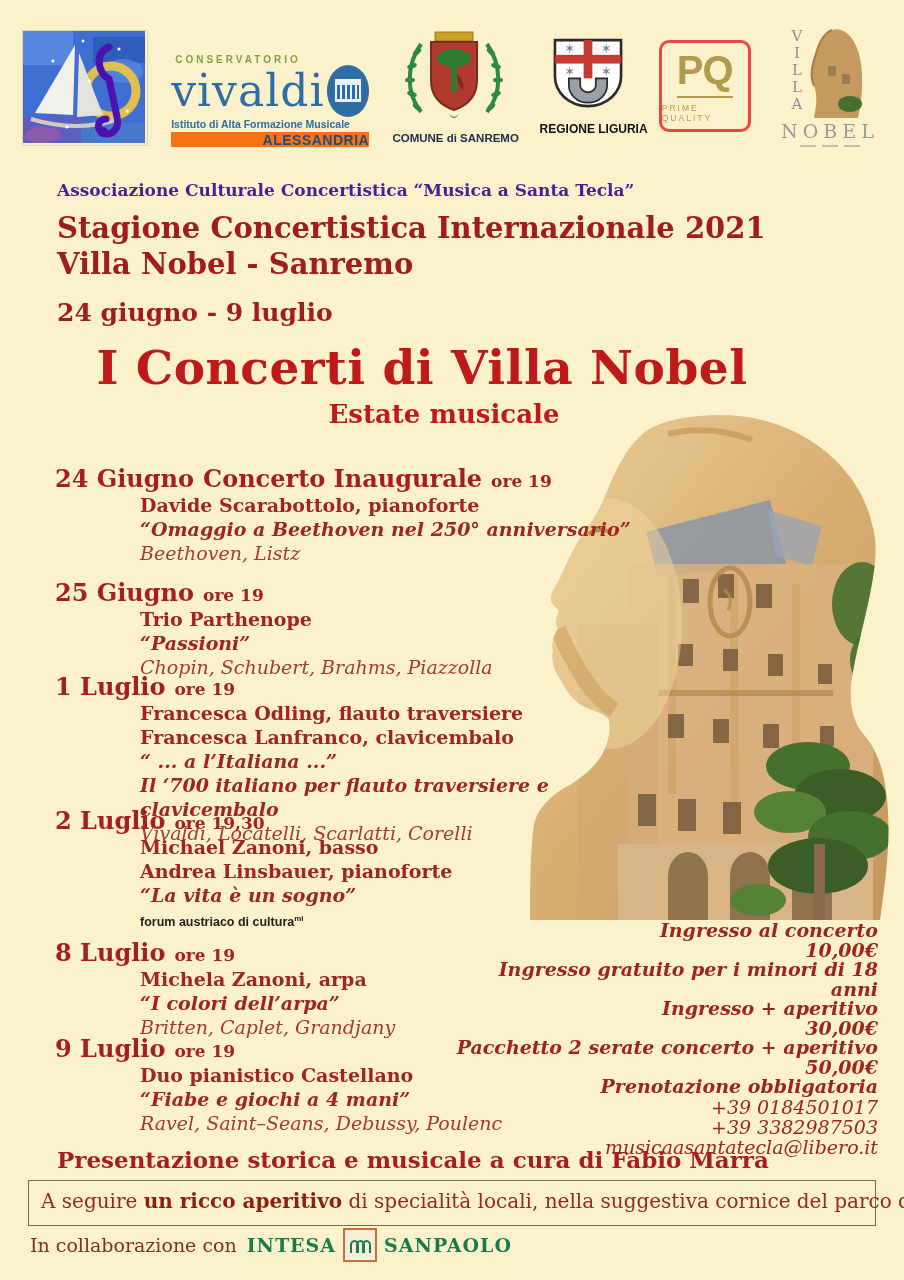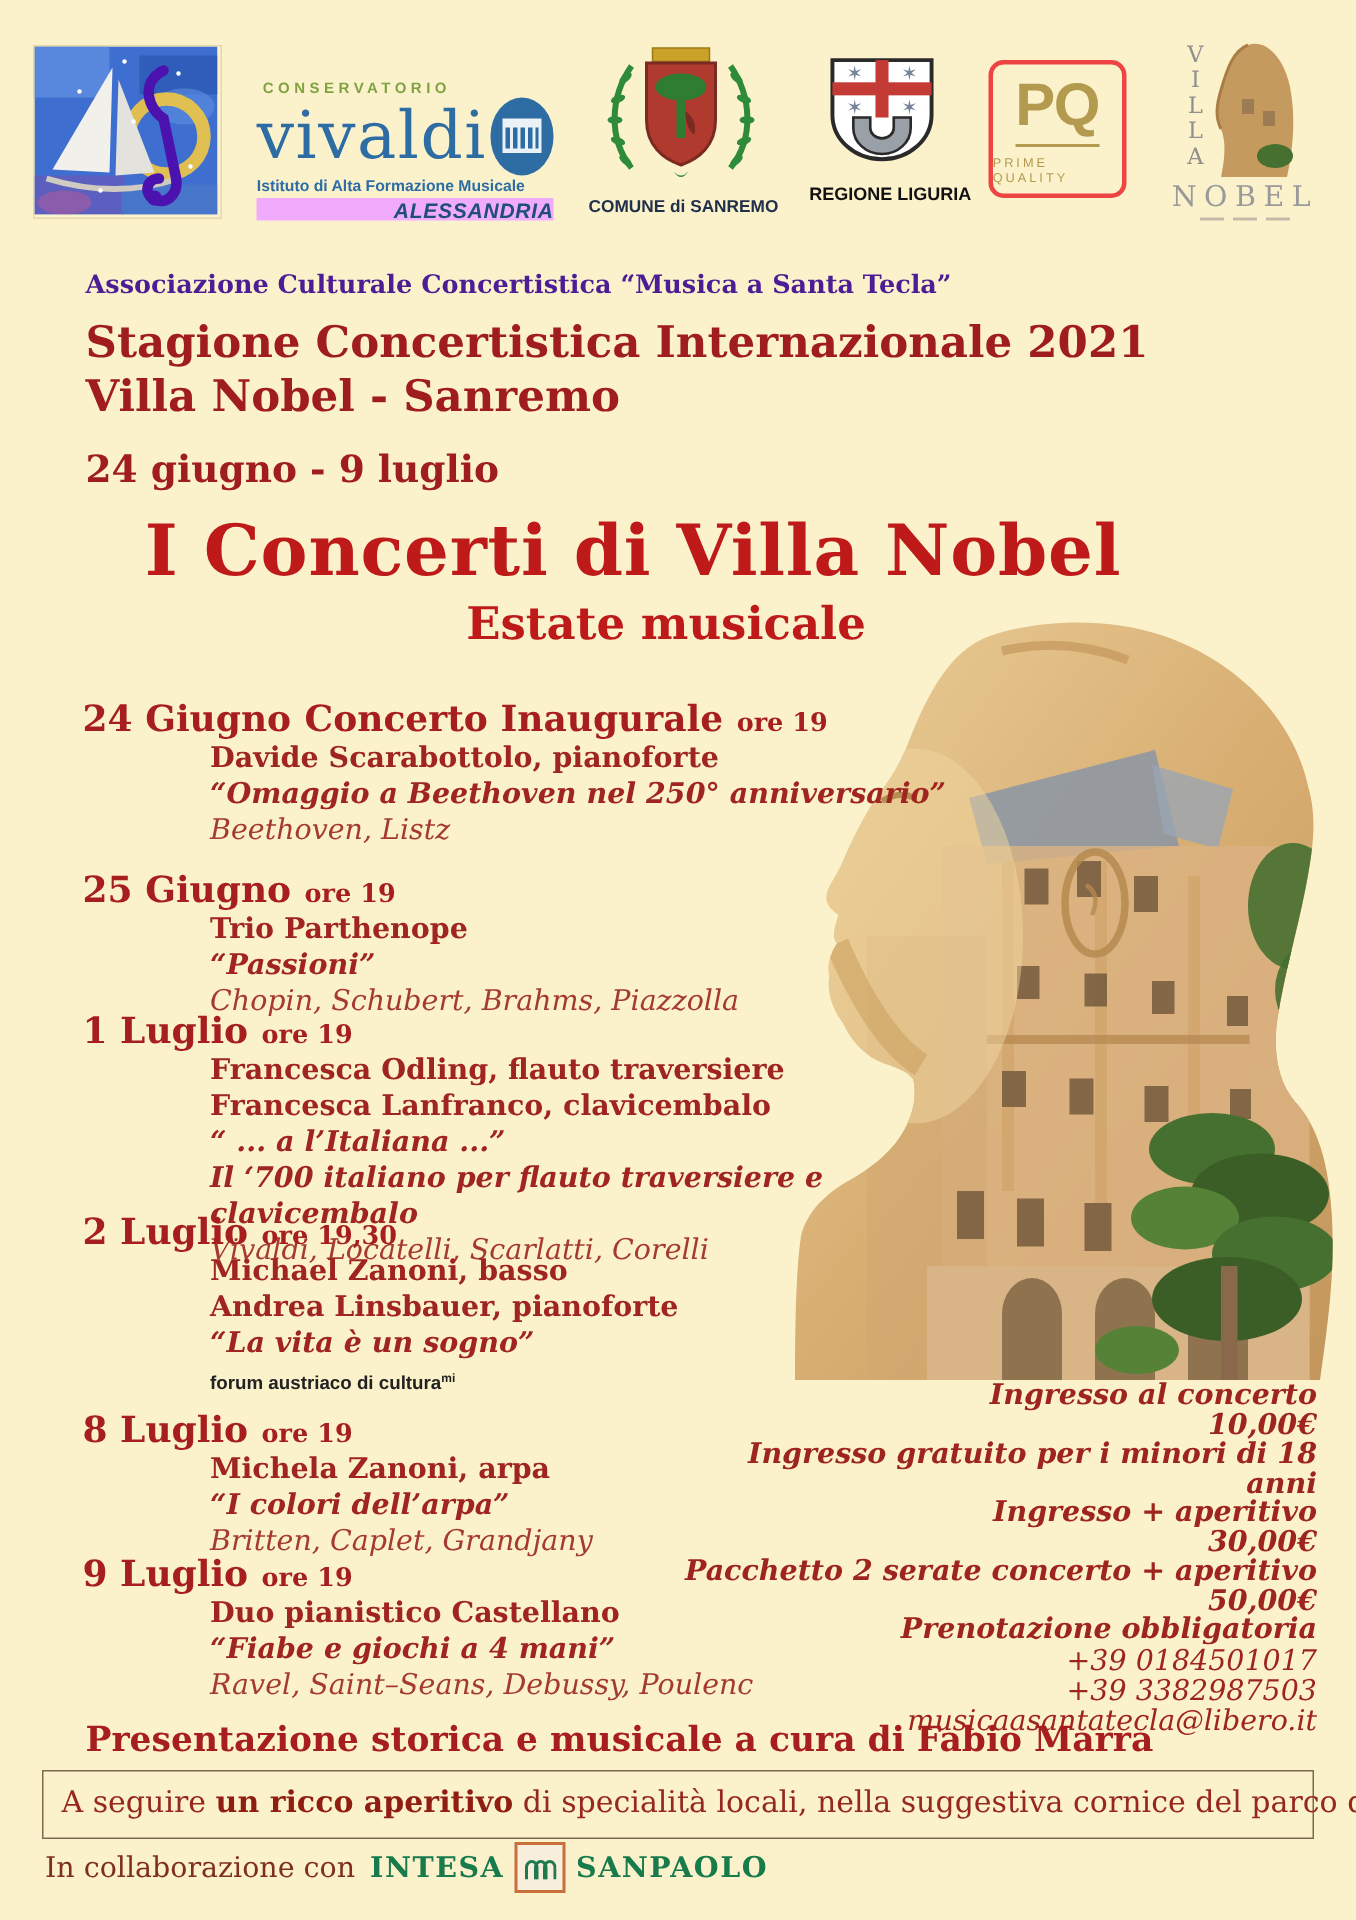--- a/index.html
+++ b/index.html
@@ -11,21 +11,21 @@
   }
   
   .logos{position:absolute; top:26px; left:22px; right:18px; display:flex; justify-content:space-between; align-items:flex-start;}
   .logo-painting{width:124px; height:114px; margin-top:4px; border:1px solid #e4d7a8;}
   .logo-vivaldi{width:198px; margin-top:28px; font-family:"Liberation Sans",sans-serif;}
   .viv-top{color:#7FA341; font-size:10px; letter-spacing:3px; font-weight:bold; margin-left:4px;}
   .viv-row{display:flex; align-items:center;}
   .viv-main{color:#2E6DA4; font-size:44px; line-height:40px; font-family:"DejaVu Serif",serif; letter-spacing:1px;}
   .viv-circle{width:52px;height:52px;border-radius:50%;background:#2E6DA4;margin-left:2px;display:flex;align-items:center;justify-content:center;}
   .viv-sub{color:#2E6DA4; font-size:10.5px; margin-top:1px; font-weight:bold;}
-  .viv-bar{background:#f0abfc; height:15px; margin-top:2px; display:flex; justify-content:flex-end; align-items:center;font-style:italic;}
+  .viv-bar{background:#f97316; height:15px; margin-top:2px; display:flex; justify-content:flex-end; align-items:center;}
   .viv-city{color:#1F4E79; font-weight:bold; font-size:14px; letter-spacing:.5px;}
   .logo-comune{width:124px; margin-top:4px; text-align:center;}
   .comune-label{font-family:"Liberation Sans",sans-serif; color:#20304A; font-weight:bold; font-size:11.5px; margin-top:2px; white-space:nowrap;}
   .logo-regione{width:96px; margin-top:8px; text-align:center;}
   .regione-label{font-family:"Liberation Sans",sans-serif; color:#111; font-weight:bold; font-size:12px; margin-top:4px; white-space:nowrap;}
   .logo-pq{width:86px; height:86px; margin-top:14px; border:3px solid #ef4444; border-radius:10px; display:flex; flex-direction:column; align-items:center; justify-content:center; font-family:"Liberation Sans",sans-serif;}
   .pq-initials{color:#B49A4E; font-size:40px; font-weight:bold; letter-spacing:-1px; line-height:40px;}
   .pq-line{width:56px; height:2px; background:#B49A4E; margin:6px 0 5px;}
   .pq-label{color:#B49A4E; font-size:8.5px; letter-spacing:2px;}
   .logo-villa{width:112px; margin-top:0; text-align:center;}
@@ -35,21 +35,21 @@
   .villa-sub{display:flex; justify-content:center; gap:6px; margin-top:3px;}
   .villa-sub i{display:block; width:16px; height:2px; background:#C2BBA8;}
   
   .header-text{position:absolute; left:57px; top:180px; color:#A01D1D;}
   .association{font-size:17px; font-weight:bold; color:#4c1d95;}
   .season{font-size:29px; font-weight:bold; line-height:36px; margin-top:10px;}
   .daterange{font-size:25px; font-weight:bold; margin-top:16px;}
   
   .main-title{position:absolute; top:340px; left:0; right:60px; text-align:center; color:#BE1A1A;}
   .main-title h1{margin:0; font-size:47px; letter-spacing:.5px; font-weight:bold;}
-  .main-title h2{margin:4px 0 0; font-size:30px; font-weight:bold;padding-left:44px;}
+  .main-title h2{margin:4px 0 0; font-size:26px; font-weight:bold;padding-left:44px;}
   
   .silhouette{position:absolute; left:518px; top:414px; width:386px; height:506px;}
   
   .concerts{position:absolute; left:55px; top:0; width:625px;}
   .concert{position:absolute; left:0; width:625px;}
   .c-head{color:#A61E1E; white-space:nowrap;}
   .c-date,.c-title{font-size:24px; font-weight:bold;}
   .c-title{margin-left:9px;}
   .c-time{font-size:17px; font-weight:bold; margin-left:9px;}
   .c-line{margin-left:85px; font-size:19px; line-height:24px; color:#A02520;}

